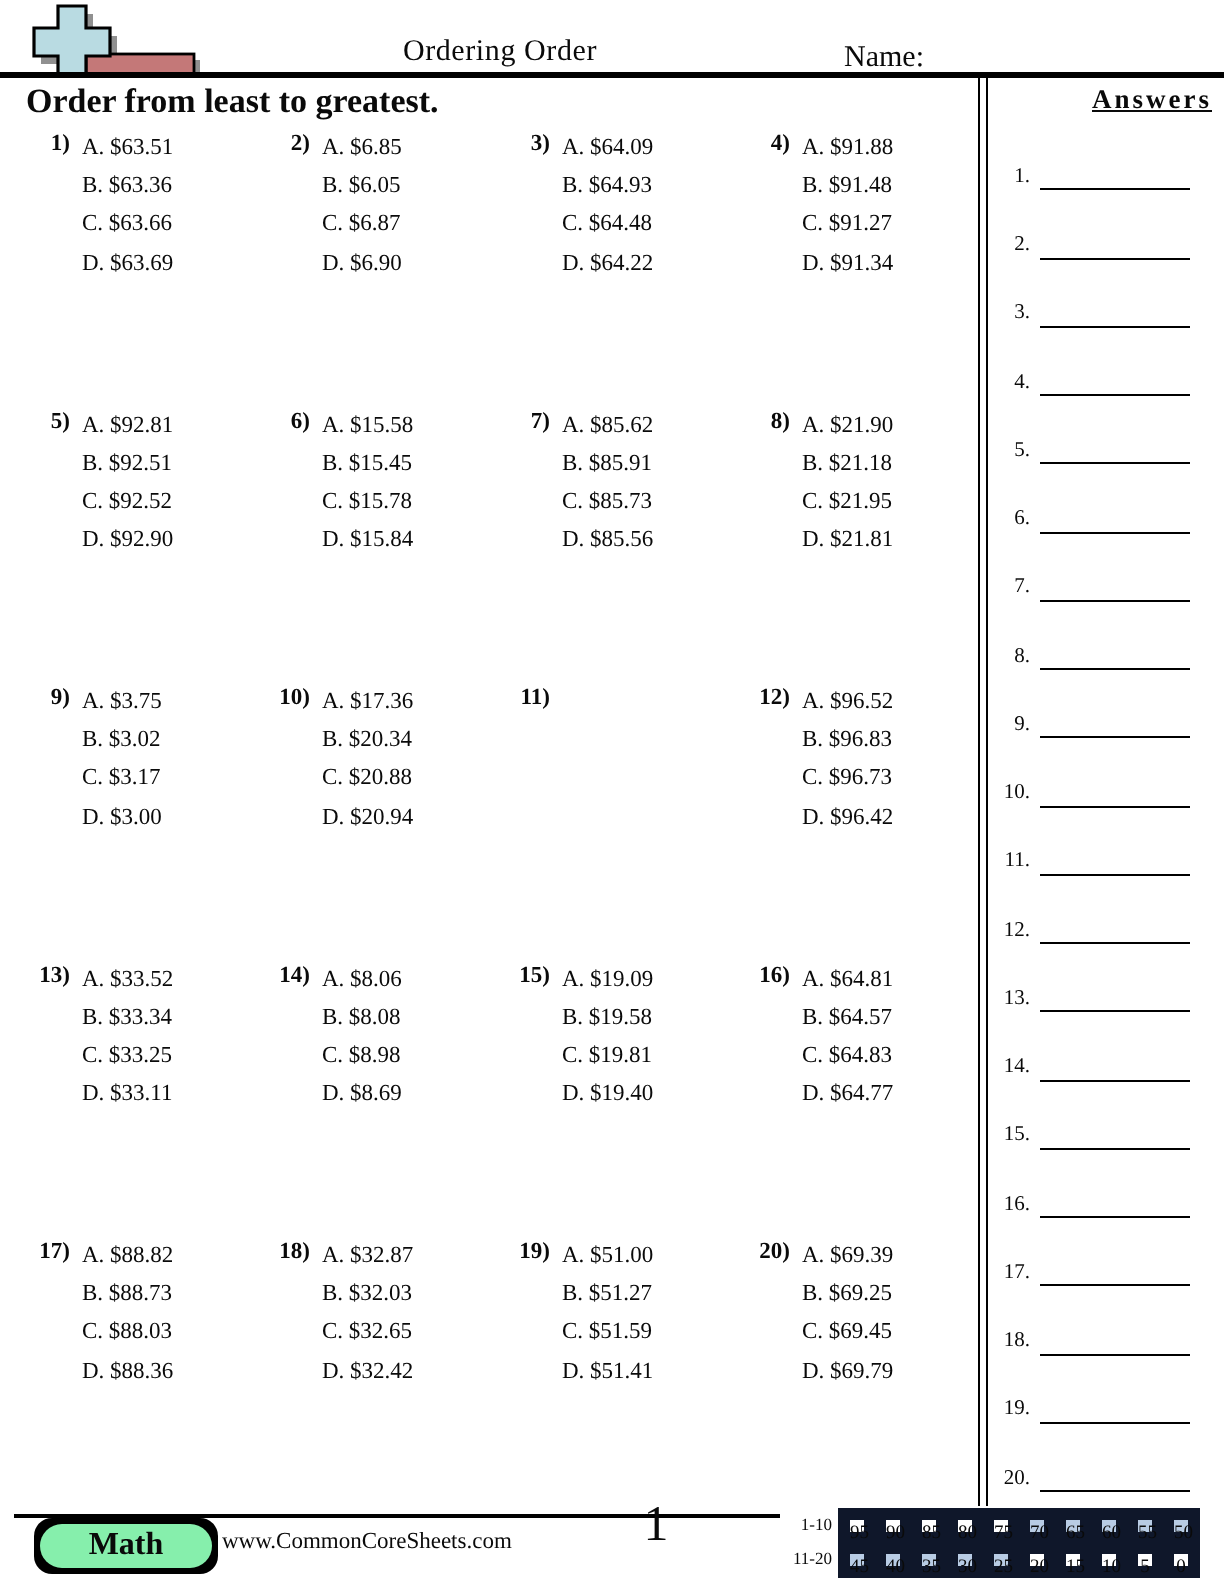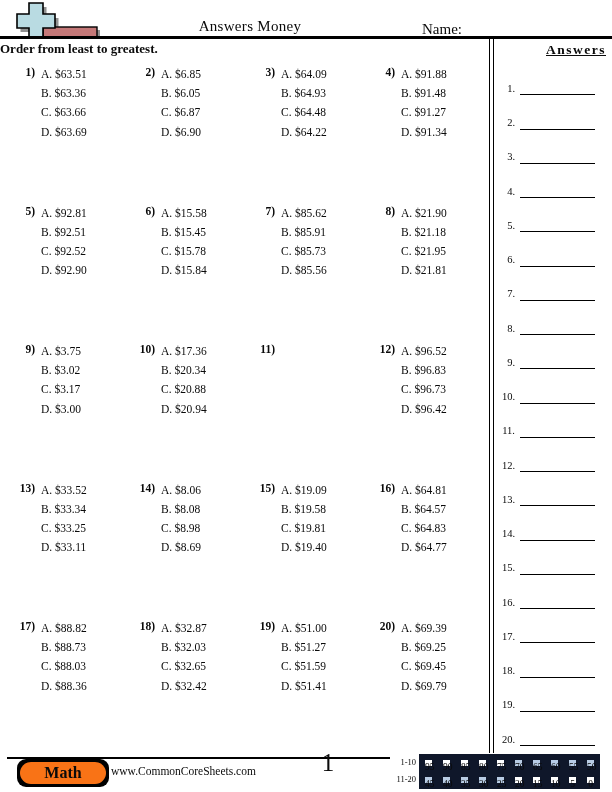--- a/index.html
+++ b/index.html
@@ -8,21 +8,21 @@
     position:relative; width:612px; height:792px; margin:0 auto;
     background:#ffffff; overflow:hidden; color:#0a0a0a;
     font-family:"Liberation Serif","DejaVu Serif",serif;
   }
   
   .logo { position:absolute; left:8px; top:1px; }
   .page-title { position:absolute; left:160px; top:18px; width:180px;
     text-align:center; font-size:15px; letter-spacing:.3px; }
   .name-label { position:absolute; left:422px; top:21px; font-size:15px; }
   .header-rule { position:absolute; left:0; top:36px; width:612px; height:3px; background:#000; }
-  .instruction { position:absolute; left:0; top:41px; font-size:13px; font-weight:bold; }
+  .instruction { position:absolute; left:13px; top:41px; font-size:17px; font-weight:bold; }
 
   
   .problems-grid {
     position:absolute; left:12px; top:62px; width:476px;
     display:grid; grid-template-columns:120px 120px 120px 116px;
     grid-auto-rows:138.5px;
   }
   .problem { display:flex; align-items:flex-start; padding-top:3px; }
   .pnum { width:23px; text-align:right; font-weight:bold; font-size:11.5px;
     margin-right:6px; line-height:14px; }
@@ -38,21 +38,21 @@
   .answer-row { display:flex; align-items:flex-end; height:34.25px; padding-right:11px; }
   .anum { width:21px; text-align:right; font-size:10.5px; margin-right:5px;
     line-height:1; padding-bottom:1px; }
   .aline { flex:1; border-bottom:1.2px solid #000; height:1px; }
 
   
   .footer-rule { position:absolute; left:7px; top:757px; width:383px; height:2px; background:#000; }
   .math-badge { position:absolute; left:17px; top:759px; width:92px; height:28px;
     background:#000; border-radius:9px; }
   .math-badge-inner { position:absolute; left:3px; top:3px; right:3px; bottom:3px;
-    background:#f97316; border-radius:999px; display:flex; align-items:center; justify-content:center;
+    background:#86efac; border-radius:999px; display:flex; align-items:center; justify-content:center;
     font-size:16px; font-weight:bold; }
   .website { position:absolute; left:111px; top:765px; font-size:11.5px; }
   .page-number { position:absolute; left:312px; top:749px; width:32px; text-align:center;
     font-size:25px; }
   .grade-table { position:absolute; left:390px; top:754px; }
   .grow { display:flex; height:18px; }
   .grow + .grow { margin-top:-1px; }
   .glabel { width:29px; text-align:right; padding-right:3px; font-size:8.5px;
     line-height:17px; }
   .gcell { width:19px; border:6px solid #0f172a; text-align:center; font-size:9.5px;
@@ -64,21 +64,21 @@
 <body>
 
 <div class="page">
 
   <svg class="logo" width="92" height="38" viewBox="0 0 92 38" aria-hidden="true">
     <path d="M22 4 L36 4 L36 15 L48 15 L48 29 L36 29 L36 38 L22 38 L22 29 L10 29 L10 15 L22 15 Z" transform="translate(2.5,2)" fill="#909090" stroke="none"></path>
     <rect x="38" y="29" width="54" height="9" fill="#909090" stroke="none"></rect>
     <rect x="35" y="26" width="54" height="10" fill="#c47878" stroke="#000" stroke-width="1.4"></rect>
     <path d="M21 2 L35 2 L35 13 L47 13 L47 27 L35 27 L35 36 L21 36 L21 27 L9 27 L9 13 L21 13 Z" fill="#b9dbe2" stroke="#000" stroke-width="1.6"></path>
   </svg>
-  <div class="page-title">Answers Money</div>
+  <div class="page-title">Ordering Order</div>
   <div class="name-label">Name:</div>
   <div class="header-rule"></div>
   <div class="instruction">Order from least to greatest.</div>
 
   <div class="problems-grid">
   <div class="problem">
     <span class="pnum">1)</span>
     <div class="opts">
   <div class="opt">A. $63.51</div>
 

